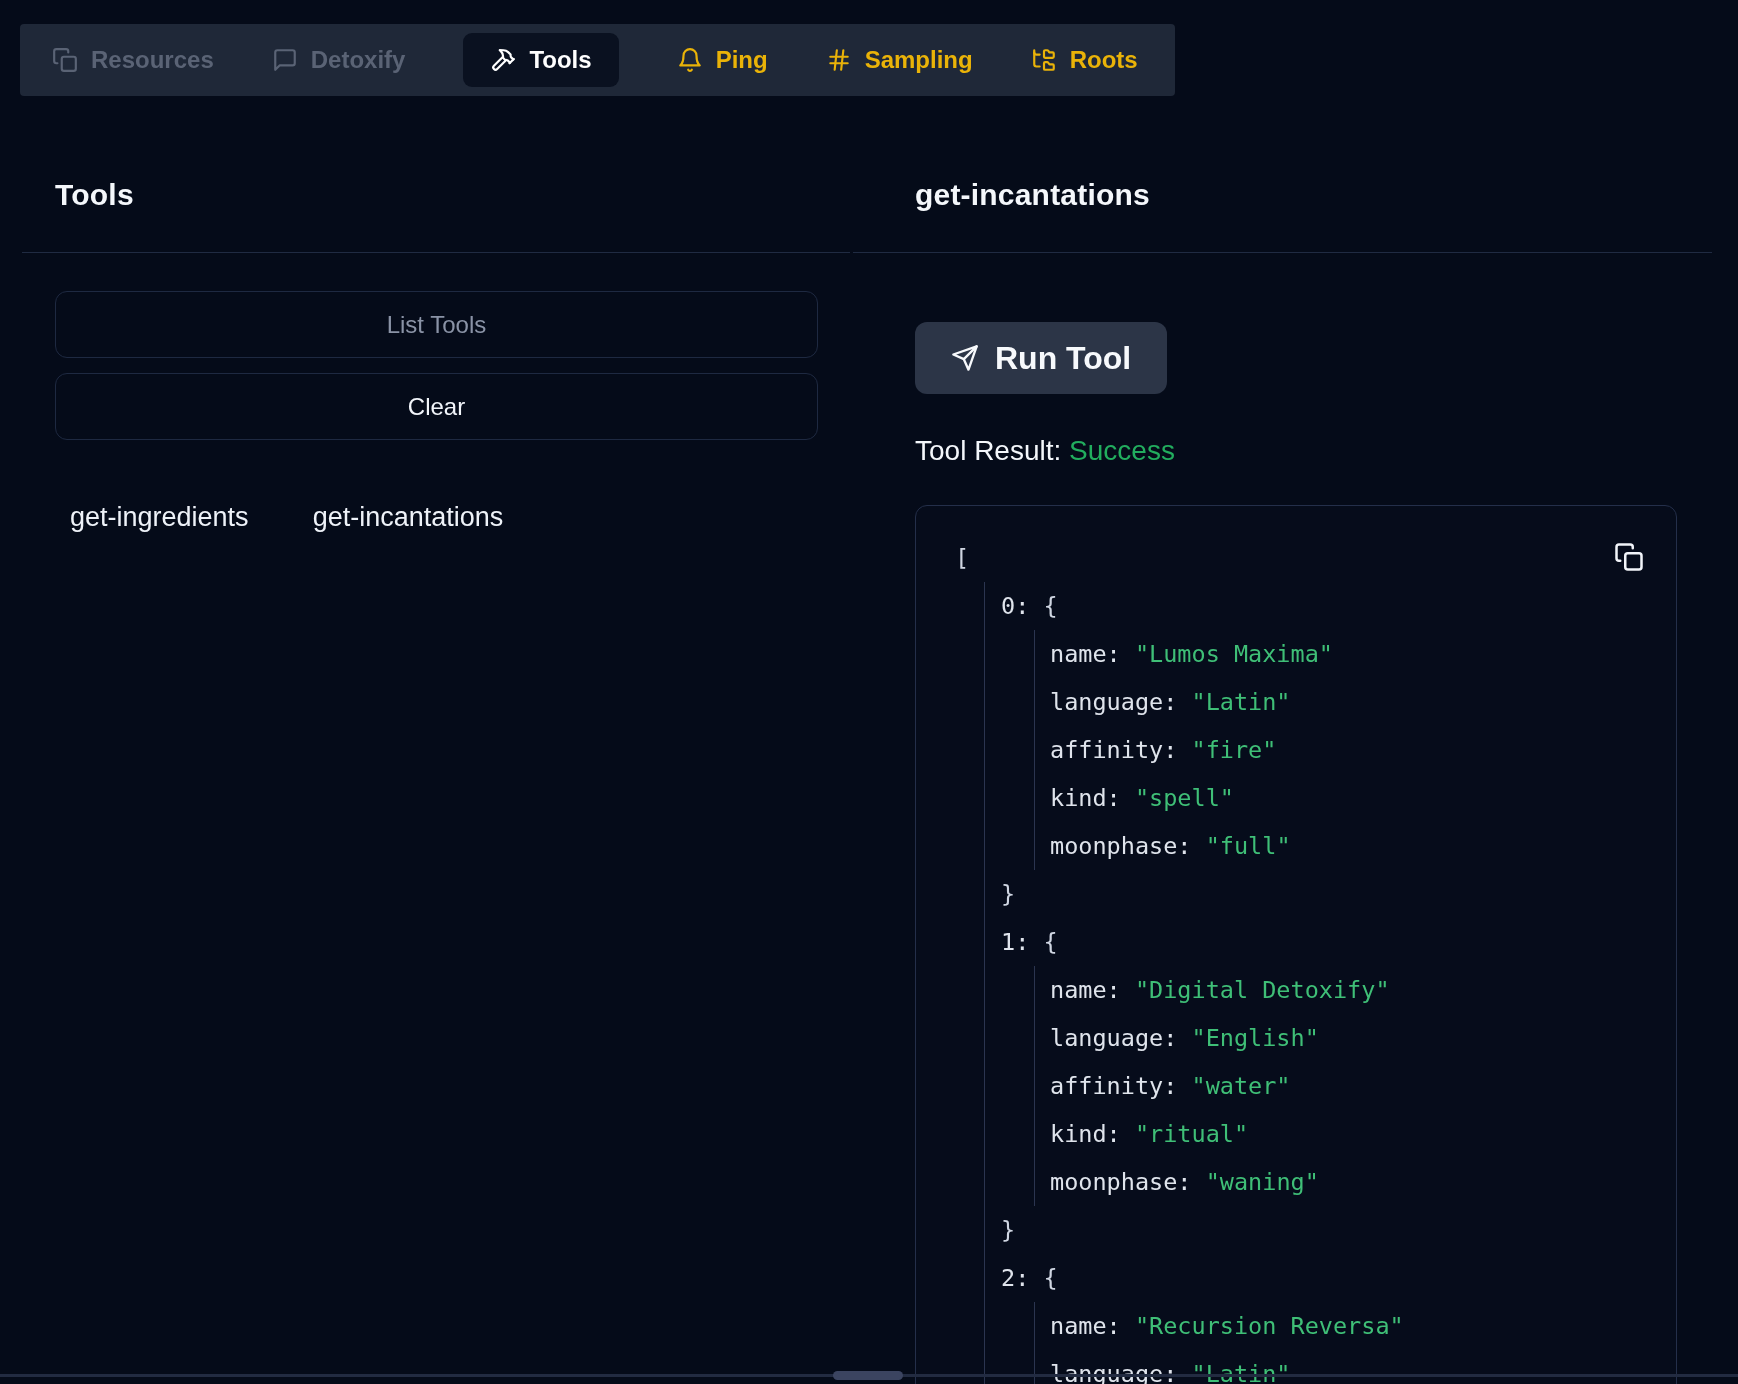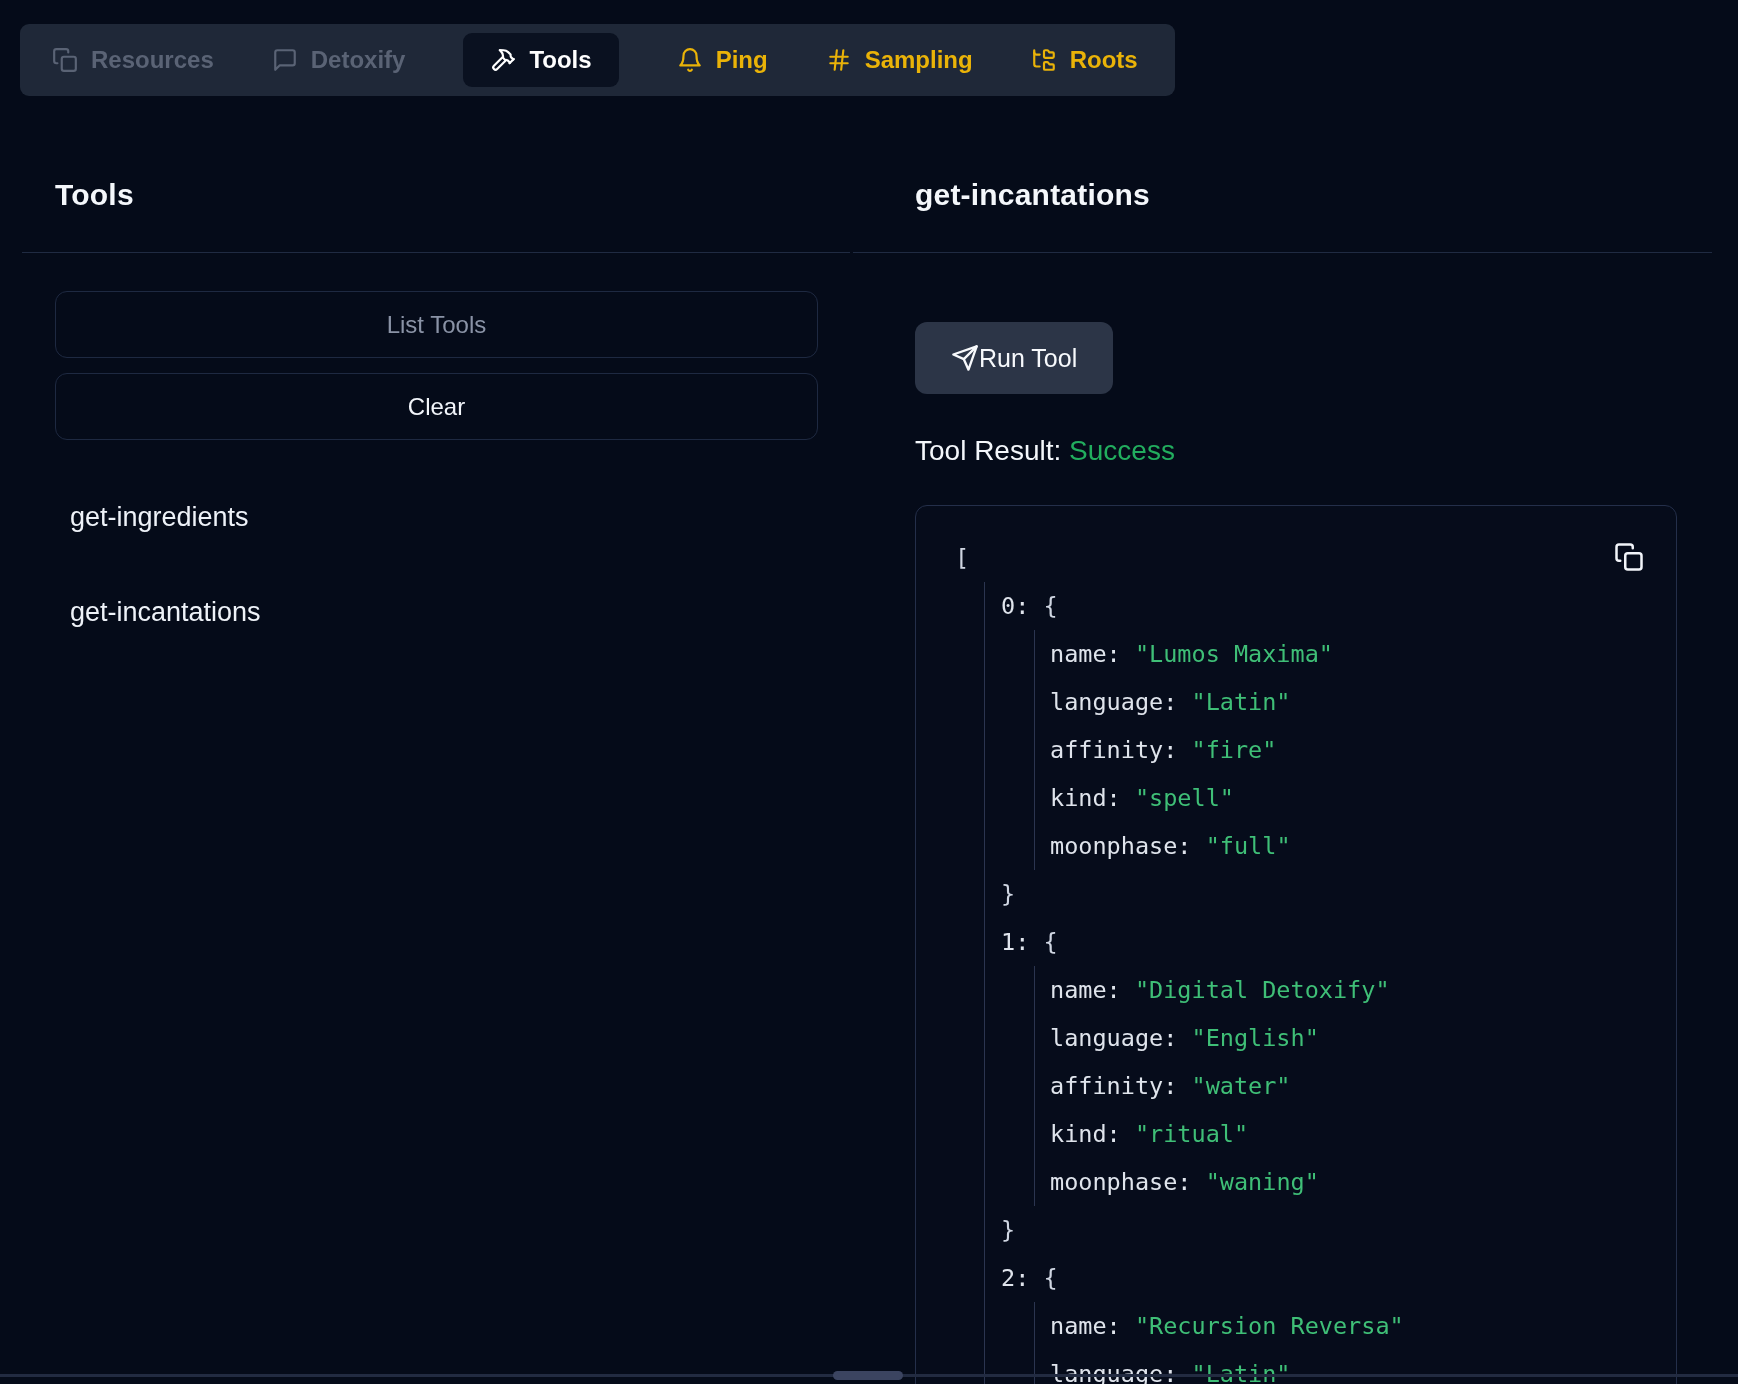--- a/index.html
+++ b/index.html
@@ -11,21 +11,21 @@
     position:relative;
     font-family:"Liberation Sans", sans-serif;
     -webkit-font-smoothing:antialiased;
   }
 
   
   .nav {
     position:absolute; left:20px; top:24px;
     width:1155px; height:72px;
     background:#1f2838;
-    border-radius:9px;
+    border-radius:4px;
     display:flex; align-items:center;
     gap:58px; padding:0 32px;
   }
   .tab {
     display:flex; align-items:center; gap:13px;
     font-size:24px; font-weight:600;
     background:transparent; border:none; padding:0;
     font-family:inherit; cursor:pointer; white-space:nowrap;
   }
   .tab svg { width:26px; height:26px; flex:0 0 auto; }
@@ -47,31 +47,31 @@
   .btn-col { margin:38px 0 0 33px; width:763px; display:flex; flex-direction:column; gap:15px; }
   .ghost-btn {
     height:67px; width:100%;
     background:transparent;
     border:1px solid #1e2941; border-radius:12px;
     font-size:24px; font-family:inherit; cursor:pointer;
   }
   .ghost-btn.muted  { color:#8a93a6; }
   .ghost-btn.normal { color:#f2f5fa; }
 
-  .tool-list { margin:62px 0 0 0; padding:0 0 0 48px; list-style:none; display:flex; flex-direction:column; gap:64px; }
+  .tool-list { margin:62px 0 0 0; padding:0 0 0 48px; list-style:none; display:flex; flex-direction:row; gap:64px; }
   .tool-item { font-size:27px; line-height:31px; color:#eef2f8; cursor:pointer; }
 
   
   .run-btn {
     margin-top:69px;
-    display:inline-flex; align-items:center; 
+    display:inline-flex; align-items:center; gap:16px;
     height:72px; padding:0 36px;
     background:#2c3547; color:#f7f9fc;
     border:none; border-radius:12px;
-    font-size:25px; font-weight:400; font-family:inherit; cursor:pointer;
+    font-size:32px; font-weight:700; font-family:inherit; cursor:pointer;
   }
   .run-btn svg { width:28px; height:28px; }
 
   .result-line { margin-top:41px; font-size:28px; line-height:32px; font-weight:400; color:#f4f7fb; }
   .result-line .success { color:#22ad5e; }
 
   .result-box {
     margin-top:38px;
     width:762px; height:950px;
     background:#060c1b;

